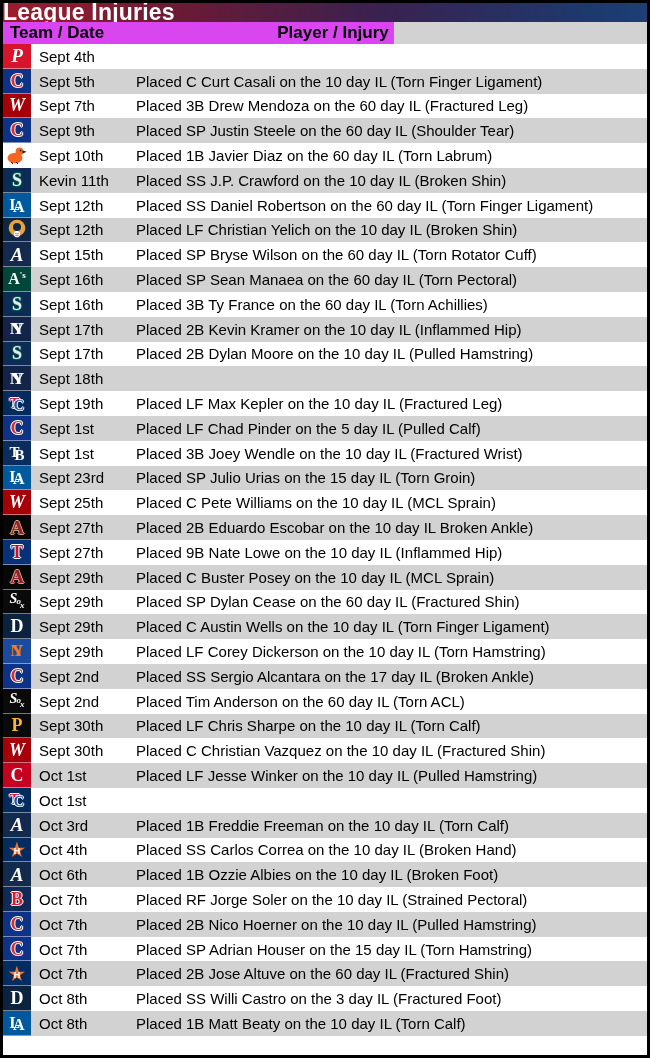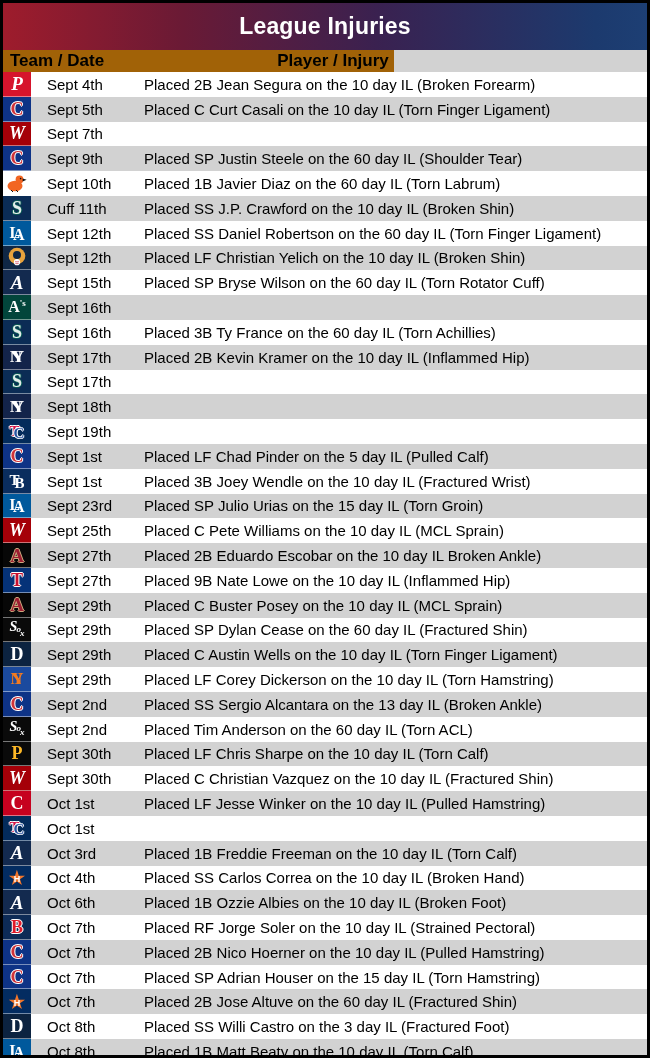--- a/index.html
+++ b/index.html
@@ -2,49 +2,49 @@
 <html><head>
 <meta charset="utf-8">
 <style>
   html,body{margin:0;padding:0;background:#666;}
   .frame{
     width:650px;height:1058px;box-sizing:border-box;background:#ffffff;
     border:3px solid #000;position:relative;overflow:hidden;
     font-family:"Liberation Sans",sans-serif;
   }
   .titlebar{
-    height:47px;display:flex;align-items:center;justify-content:center;
+    height:19px;display:flex;align-items:center;
     background:linear-gradient(90deg,#9e1c2c 0%,#6a1a35 28%,#3a2150 58%,#1c3a6e 92%,#1d3f74 100%);
   }
   .titlebar h1{
     margin:0;color:#fff;font-size:23px;font-weight:bold;letter-spacing:.2px;
     font-family:"Liberation Sans",sans-serif;
   }
-  .colheader{height:22px;position:relative;background:#a16207;}
+  .colheader{height:22px;position:relative;background:#d946ef;}
   .colheader .graycap{position:absolute;right:0;top:0;height:100%;width:253px;background:#d2d2d2;}
   .colheader .th-left{
     position:absolute;left:7px;top:0;height:100%;display:flex;align-items:center;
     font-weight:bold;font-size:17px;color:#000;
   }
   .colheader .th-right{
     position:absolute;left:330px;top:0;height:100%;display:flex;align-items:center;
     transform:translateX(-50%);font-weight:bold;font-size:17px;color:#000;white-space:nowrap;
   }
   .rows{display:flex;flex-direction:column;}
   .row{display:flex;height:24.8px;box-sizing:border-box;}
   .row.odd{background:#ffffff;}
   .row.even{background:#d2d2d2;}
   .logo{
     width:28px;min-width:28px;height:100%;display:flex;align-items:center;justify-content:center;
     box-sizing:border-box;border-bottom:1px solid rgba(255,255,255,.45);overflow:hidden;
   }
   .logo .ltr{display:inline-block;line-height:1;}
   .serif{font-family:"Liberation Serif",serif;}
   .date-cell{
-    width:97px;min-width:97px;padding-left:16px;display:flex;align-items:center;
+    width:97px;min-width:97px;padding-left:8px;display:flex;align-items:center;
     font-size:15px;color:#000;white-space:nowrap;
   }
   .injury-cell{
     flex:1;display:flex;align-items:center;font-size:15px;color:#000;white-space:nowrap;overflow:hidden;
   }
   .starwrap{position:relative;display:inline-block;line-height:1;}
   .starwrap .star{font-size:21px;color:#f1762b;line-height:1;}
   .starwrap .star-h{
     position:absolute;left:50%;top:58%;transform:translate(-50%,-50%);
     color:#fff;font-size:9px;font-weight:bold;font-family:"Liberation Sans",sans-serif;
@@ -61,34 +61,34 @@
     <div class="graycap"></div>
     <div class="th-left">Team / Date</div>
     <div class="th-right">Player / Injury</div>
   </div>
   <div class="rows" id="rows">
       <div class="row odd">
     <div class="logo" style="background: rgb(214, 20, 44);">
           <span class="ltr serif" style="color: rgb(255, 255, 255); font-size: 19px; font-style: italic; font-weight: bold;">P</span>
         </div>
     <div class="date-cell">Sept 4th</div>
-    <div class="injury-cell">Placed 2B Jean Segura on the 10 day IL (Broken Forearm)</div>
   </div>
       <div class="row even">
     <div class="logo" style="background: rgb(14, 51, 134);">
           <span class="ltr serif" style="color: rgb(207, 51, 57); font-size: 18px; font-weight: bold; text-shadow: rgb(255, 255, 255) -1px 0px 0px, rgb(255, 255, 255) 1px 0px 0px, rgb(255, 255, 255) 0px -1px 0px, rgb(255, 255, 255) 0px 1px 0px;">C</span>
         </div>
     <div class="date-cell">Sept 5th</div>
     <div class="injury-cell">Placed C Curt Casali on the 10 day IL (Torn Finger Ligament)</div>
   </div>
       <div class="row odd">
     <div class="logo" style="background: rgb(165, 0, 8);">
           <span class="ltr serif" style="color: rgb(255, 255, 255); font-size: 18px; font-style: italic; font-weight: bold;">W</span>
         </div>
     <div class="date-cell">Sept 7th</div>
+    <div class="injury-cell">Placed 3B Drew Mendoza on the 60 day IL (Fractured Leg)</div>
   </div>
       <div class="row even">
     <div class="logo" style="background: rgb(14, 51, 134);">
           <span class="ltr serif" style="color: rgb(207, 51, 57); font-size: 18px; font-weight: bold; text-shadow: rgb(255, 255, 255) -1px 0px 0px, rgb(255, 255, 255) 1px 0px 0px, rgb(255, 255, 255) 0px -1px 0px, rgb(255, 255, 255) 0px 1px 0px;">C</span>
         </div>
     <div class="date-cell">Sept 9th</div>
     <div class="injury-cell">Placed SP Justin Steele on the 60 day IL (Shoulder Tear)</div>
   </div>
       <div class="row odd">
     <div class="logo" style="background: rgb(255, 255, 255);">
@@ -100,21 +100,21 @@
             <path d="M6 17 L8 19 M11 17 L13 19" stroke="#111111" stroke-width="1" fill="none"></path>
           </svg>
         </div>
     <div class="date-cell">Sept 10th</div>
     <div class="injury-cell">Placed 1B Javier Diaz on the 60 day IL (Torn Labrum)</div>
   </div>
       <div class="row even">
     <div class="logo" style="background: rgb(11, 44, 85);">
           <span class="ltr serif" style="color: rgb(227, 236, 234); font-size: 18px; font-weight: bold; text-shadow: rgb(10, 92, 84) -1px 0px 0px, rgb(10, 92, 84) 1px 0px 0px, rgb(10, 92, 84) 0px -1px 0px, rgb(10, 92, 84) 0px 1px 0px;">S</span>
         </div>
-    <div class="date-cell">Cuff 11th</div>
+    <div class="date-cell">Kevin 11th</div>
     <div class="injury-cell">Placed SS J.P. Crawford on the 10 day IL (Broken Shin)</div>
   </div>
       <div class="row odd">
     <div class="logo" style="background: rgb(0, 89, 156);">
           <span class="ltr serif" style="color: rgb(255, 255, 255); font-size: 16px; font-weight: bold;">L</span>
           <span class="ltr serif" style="color: rgb(255, 255, 255); font-size: 16px; font-weight: bold; margin-left: -7px; transform: translateY(2px);">A</span>
         </div>
     <div class="date-cell">Sept 12th</div>
     <div class="injury-cell">Placed SS Daniel Robertson on the 60 day IL (Torn Finger Ligament)</div>
   </div>
@@ -136,20 +136,21 @@
         </div>
     <div class="date-cell">Sept 15th</div>
     <div class="injury-cell">Placed SP Bryse Wilson on the 60 day IL (Torn Rotator Cuff)</div>
   </div>
       <div class="row even">
     <div class="logo" style="background: rgb(2, 69, 59);">
           <span class="ltr serif" style="color: rgb(255, 255, 255); font-size: 16px; font-weight: bold;">A</span>
           <span class="ltr serif" style="color: rgb(255, 255, 255); font-size: 9px; font-weight: bold; transform: translateY(-4px);">'s</span>
         </div>
     <div class="date-cell">Sept 16th</div>
+    <div class="injury-cell">Placed SP Sean Manaea on the 60 day IL (Torn Pectoral)</div>
   </div>
       <div class="row odd">
     <div class="logo" style="background: rgb(11, 44, 85);">
           <span class="ltr serif" style="color: rgb(227, 236, 234); font-size: 18px; font-weight: bold; text-shadow: rgb(10, 92, 84) -1px 0px 0px, rgb(10, 92, 84) 1px 0px 0px, rgb(10, 92, 84) 0px -1px 0px, rgb(10, 92, 84) 0px 1px 0px;">S</span>
         </div>
     <div class="date-cell">Sept 16th</div>
     <div class="injury-cell">Placed 3B Ty France on the 60 day IL (Torn Achillies)</div>
   </div>
       <div class="row even">
     <div class="logo" style="background: rgb(19, 36, 74);">
@@ -157,34 +158,36 @@
           <span class="ltr serif" style="color: rgb(255, 255, 255); font-size: 17px; font-weight: bold; margin-left: -10px;">Y</span>
         </div>
     <div class="date-cell">Sept 17th</div>
     <div class="injury-cell">Placed 2B Kevin Kramer on the 10 day IL (Inflammed Hip)</div>
   </div>
       <div class="row odd">
     <div class="logo" style="background: rgb(11, 44, 85);">
           <span class="ltr serif" style="color: rgb(227, 236, 234); font-size: 18px; font-weight: bold; text-shadow: rgb(10, 92, 84) -1px 0px 0px, rgb(10, 92, 84) 1px 0px 0px, rgb(10, 92, 84) 0px -1px 0px, rgb(10, 92, 84) 0px 1px 0px;">S</span>
         </div>
     <div class="date-cell">Sept 17th</div>
+    <div class="injury-cell">Placed 2B Dylan Moore on the 10 day IL (Pulled Hamstring)</div>
   </div>
       <div class="row even">
     <div class="logo" style="background: rgb(19, 36, 74);">
           <span class="ltr serif" style="color: rgb(255, 255, 255); font-size: 17px; font-weight: bold;">N</span>
           <span class="ltr serif" style="color: rgb(255, 255, 255); font-size: 17px; font-weight: bold; margin-left: -10px;">Y</span>
         </div>
     <div class="date-cell">Sept 18th</div>
   </div>
       <div class="row odd">
     <div class="logo" style="background: rgb(3, 43, 91);">
           <span class="ltr serif" style="color: rgb(211, 17, 69); font-size: 15px; font-weight: bold; text-shadow: rgb(255, 255, 255) -1px 0px 0px, rgb(255, 255, 255) 1px 0px 0px, rgb(255, 255, 255) 0px -1px 0px, rgb(255, 255, 255) 0px 1px 0px;">T</span>
           <span class="ltr serif" style="color: rgb(42, 84, 160); font-size: 15px; font-weight: bold; margin-left: -6px; transform: translateY(2px); text-shadow: rgb(255, 255, 255) -1px 0px 0px, rgb(255, 255, 255) 1px 0px 0px, rgb(255, 255, 255) 0px -1px 0px, rgb(255, 255, 255) 0px 1px 0px;">C</span>
         </div>
     <div class="date-cell">Sept 19th</div>
+    <div class="injury-cell">Placed LF Max Kepler on the 10 day IL (Fractured Leg)</div>
   </div>
       <div class="row even">
     <div class="logo" style="background: rgb(14, 51, 134);">
           <span class="ltr serif" style="color: rgb(207, 51, 57); font-size: 18px; font-weight: bold; text-shadow: rgb(255, 255, 255) -1px 0px 0px, rgb(255, 255, 255) 1px 0px 0px, rgb(255, 255, 255) 0px -1px 0px, rgb(255, 255, 255) 0px 1px 0px;">C</span>
         </div>
     <div class="date-cell">Sept 1st</div>
     <div class="injury-cell">Placed LF Chad Pinder on the 5 day IL (Pulled Calf)</div>
   </div>
       <div class="row odd">
     <div class="logo" style="background: rgb(10, 45, 94);">
@@ -252,21 +255,21 @@
           <span class="ltr serif" style="color: rgb(244, 123, 32); font-size: 16px; font-weight: bold; margin-left: -10px;">Y</span>
         </div>
     <div class="date-cell">Sept 29th</div>
     <div class="injury-cell">Placed LF Corey Dickerson on the 10 day IL (Torn Hamstring)</div>
   </div>
       <div class="row even">
     <div class="logo" style="background: rgb(14, 51, 134);">
           <span class="ltr serif" style="color: rgb(207, 51, 57); font-size: 18px; font-weight: bold; text-shadow: rgb(255, 255, 255) -1px 0px 0px, rgb(255, 255, 255) 1px 0px 0px, rgb(255, 255, 255) 0px -1px 0px, rgb(255, 255, 255) 0px 1px 0px;">C</span>
         </div>
     <div class="date-cell">Sept 2nd</div>
-    <div class="injury-cell">Placed SS Sergio Alcantara on the 13 day IL (Broken Ankle)</div>
+    <div class="injury-cell">Placed SS Sergio Alcantara on the 17 day IL (Broken Ankle)</div>
   </div>
       <div class="row odd">
     <div class="logo" style="background: rgb(10, 10, 10);">
           <span class="ltr serif" style="color: rgb(255, 255, 255); font-size: 14px; font-style: italic; font-weight: bold; transform: translateY(-2px);">S</span>
           <span class="ltr serif" style="color: rgb(255, 255, 255); font-size: 9px; font-style: italic; font-weight: bold; margin-left: -1px;">o</span>
           <span class="ltr serif" style="color: rgb(255, 255, 255); font-size: 9px; font-style: italic; font-weight: bold; margin-left: -1px; transform: translateY(4px);">x</span>
         </div>
     <div class="date-cell">Sept 2nd</div>
     <div class="injury-cell">Placed Tim Anderson on the 60 day IL (Torn ACL)</div>
   </div>

